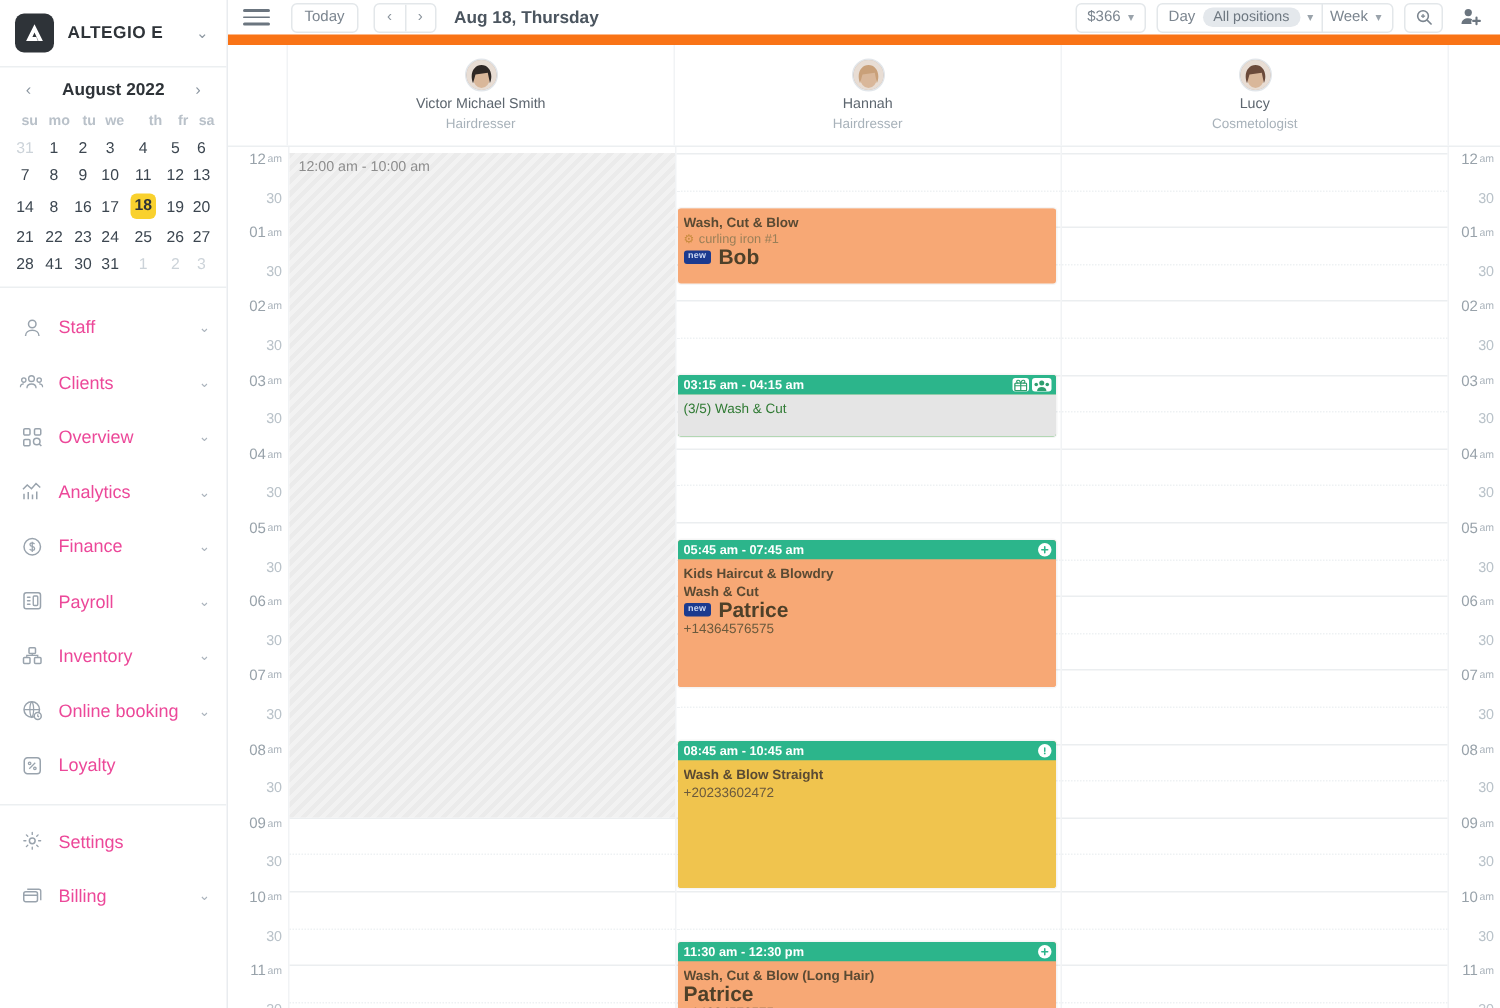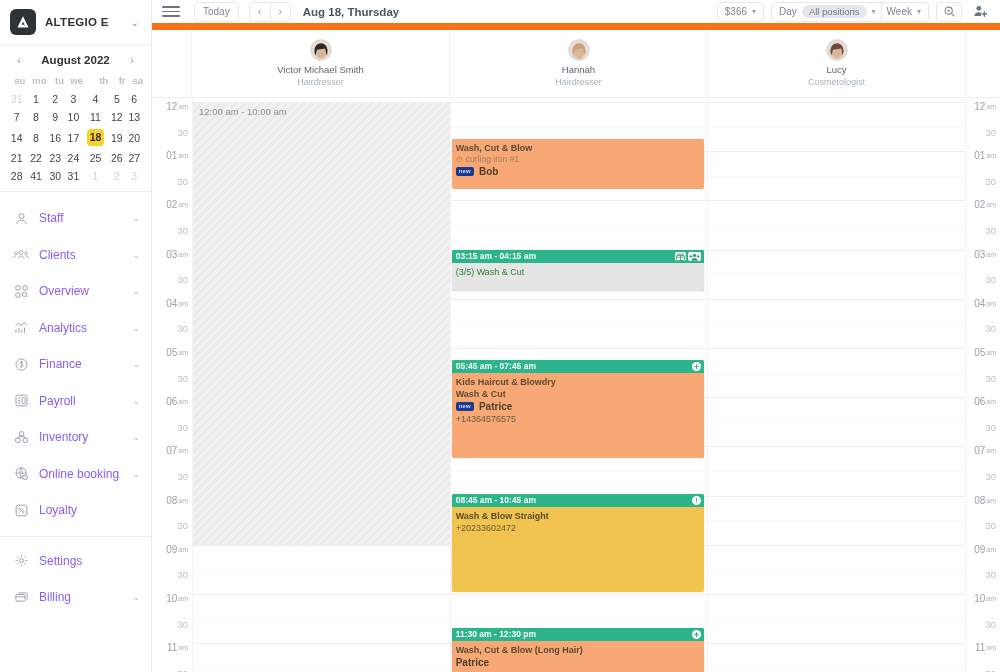--- a/index.html
+++ b/index.html
@@ -64,21 +64,21 @@
   .nav { padding:8px 0 0 0; flex:1; overflow:hidden; }
   .nav-item {
     display:flex; align-items:center; height:36.5px; padding:0 11px 0 13px;
     cursor:pointer;
   }
   .nav-ico {
     width:16px; height:16px; flex:0 0 16px; margin-right:10px;
     color:#99a3ad; display:flex; align-items:center; justify-content:center;
   }
   .nav-ico svg { display:block; }
-  .nav-label { flex:1; font-size:12px; color:#8b5cf6; }
+  .nav-label { flex:1; font-size:12px; color:#ec4899; }
   .nav-caret { color:#aab3bc; font-size:9px; }
   .nav-sep { height:1px; background:#eceff1; margin:7px 0 6px 0; }
 
   
   .main { flex:1; display:flex; flex-direction:column; min-width:0; }
 
   
   .toolbar {
     height:30px; flex:0 0 30px; background:#fff; display:flex; align-items:center;
     border-bottom:7px solid #f97316; padding:0 9px 0 10px;
@@ -189,21 +189,21 @@
   }
   .appt-body .sub {
     font-size:8.5px; color:#9a7f58; line-height:11px; display:flex; align-items:center; gap:3px;
   }
   .appt-body .sub .gi { color:#c98b3e; font-size:8px; }
   .appt-body .cli { display:flex; align-items:center; gap:5px; line-height:13px; }
   .newbdg {
     background:#1b3a8f; color:#cdd8f2; font-size:6px; border-radius:2px;
     padding:1px 3px; letter-spacing:.2px; font-weight:bold; line-height:7px;
   }
-  .cname { font-size:10px; font-weight:bold; color:#4e4029; }
+  .cname { font-size:14px; font-weight:bold; color:#4e4029; }
   .phone { font-size:9px; color:#6b5a3d; line-height:12px; }
   .appt.orange .appt-body { background:#f7a875; }
   .appt.orange { background:#f7a875; }
   .appt.green { background:#4cb050; }
   .appt.green .appt-body { background:#e5e5e5; }
   .appt.green .ttl { color:#2f7a33; font-weight:normal; font-size:9px; }
   .appt.yellow, .appt.yellow .appt-body { background:#f0c44e; }
 </style>
 </head>
 <body>

